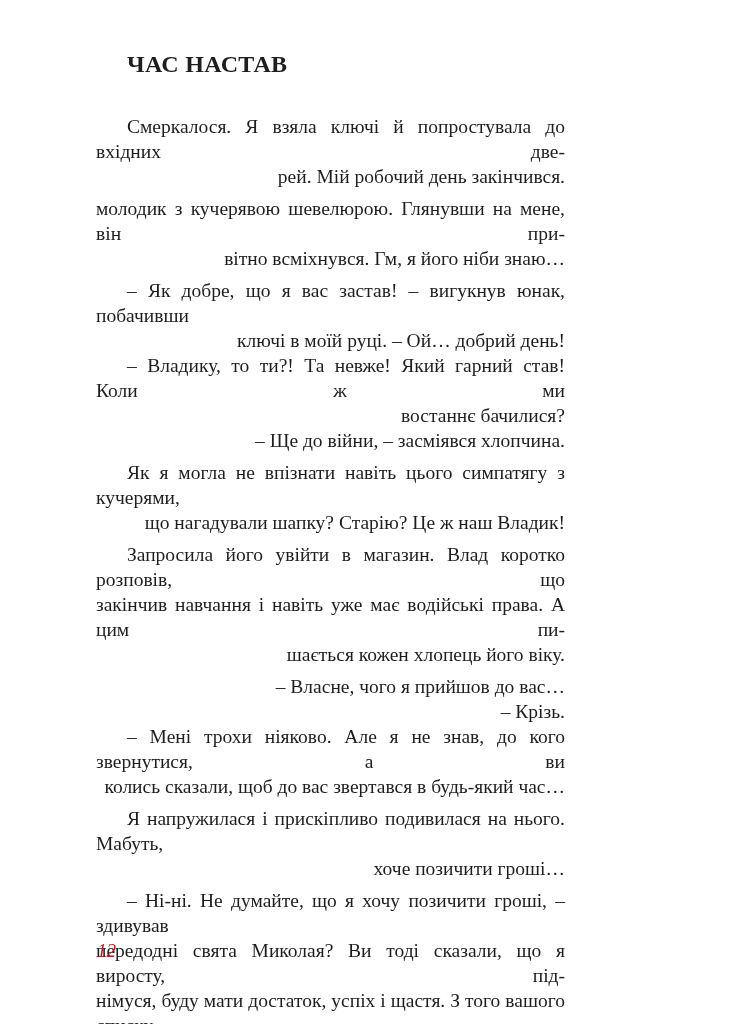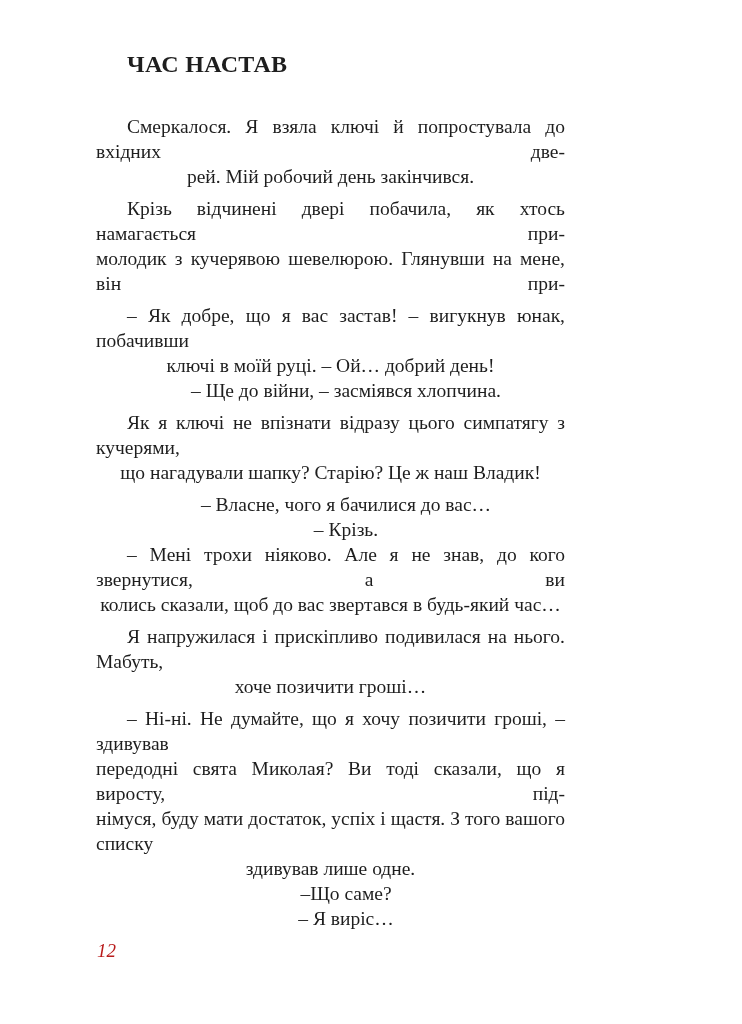--- a/index.html
+++ b/index.html
@@ -24,21 +24,21 @@
     margin: 0 0 36px 31px;
     letter-spacing: 0.3px;
     line-height: 28px;
   }
   .body {
     font-size: 19.5px;
     line-height: 25px;
   }
   .para { margin: 0; }
   .para.spaced { margin-top: 7px; }
-  .line { text-align: center; }
+  .line { text-align: right; }
   .line.just {
     text-align: justify;
     text-align-last: justify;
   }
   .line.first { text-indent: 31px; }
   .pagenum {
     position: absolute;
     left: 97px;
     top: 940px;
     font-style: italic;
@@ -50,36 +50,45 @@
 <body>
 
 <div class="page">
   <h1 class="title">ЧАС НАСТАВ</h1>
   <div class="body" id="body">
       <div class="para">
         <div class="line first just">Смеркалося. Я взяла ключі й попростувала до вхідних две-</div>
         <div class="line">рей. Мій робочий день закінчився.</div>
       </div>
       <div class="para spaced">
-        <div class="line first just">Крізь відчинені двері побачила, як хтось намагається при-</div>
         <div class="line just">молодик з кучерявою шевелюрою. Глянувши на мене, він при-</div>
+        <div class="line">вітно всміхнувся. Гм, я його ніби знаю…</div>
       </div>
       <div class="para spaced">
         <div class="line first just">– Як добре, що я вас застав! – вигукнув юнак, побачивши</div>
         <div class="line">ключі в моїй руці. – Ой… добрий день!</div>
       </div>
       <div class="para">
+        <div class="line first just">– Владику, то ти?! Та невже! Який гарний став! Коли ж ми</div>
+        <div class="line">востаннє бачилися?</div>
+      </div>
+      <div class="para">
         <div class="line first">– Ще до війни, – засміявся хлопчина.</div>
       </div>
       <div class="para spaced">
-        <div class="line first just">Як я ключі не впізнати відразу цього симпатягу з кучерями,</div>
+        <div class="line first just">Як я могла не впізнати навіть цього симпатягу з кучерями,</div>
         <div class="line">що нагадували шапку? Старію? Це ж наш Владик!</div>
       </div>
       <div class="para spaced">
-        <div class="line first">– Власне, чого я бачилися до вас…</div>
+        <div class="line first just">Запросила його увійти в магазин. Влад коротко розповів, що</div>
+        <div class="line just">закінчив навчання і навіть уже має водійські права. А цим пи-</div>
+        <div class="line">шається кожен хлопець його віку.</div>
+      </div>
+      <div class="para spaced">
+        <div class="line first">– Власне, чого я прийшов до вас…</div>
       </div>
       <div class="para">
         <div class="line first">– Крізь.</div>
       </div>
       <div class="para">
         <div class="line first just">– Мені трохи ніяково. Але я не знав, до кого звернутися, а ви</div>
         <div class="line">колись сказали, щоб до вас звертався в будь-який час…</div>
       </div>
       <div class="para spaced">
         <div class="line first just">Я напружилася і прискіпливо подивилася на нього. Мабуть,</div>

